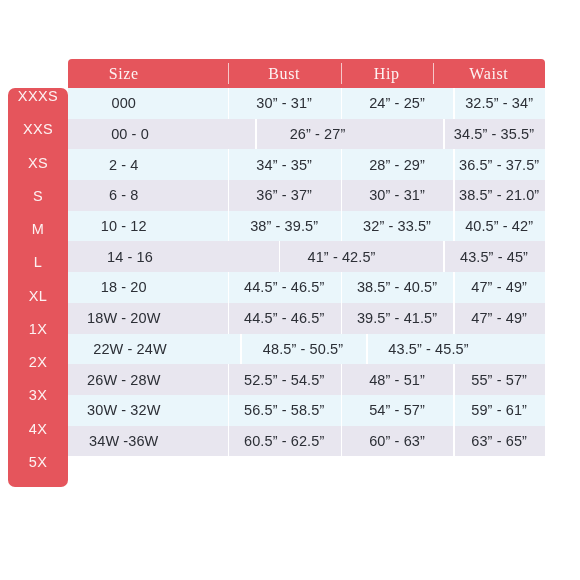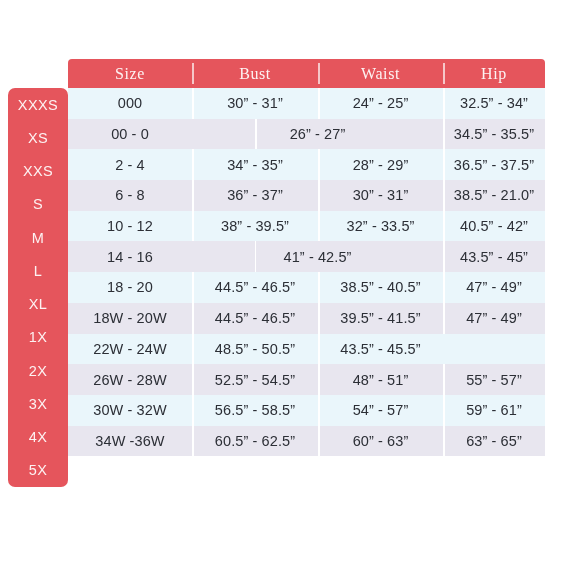--- a/index.html
+++ b/index.html
@@ -29,21 +29,20 @@
     height: 399px;
     background: #e5555c;
     border-radius: 7px;
     display: flex;
     flex-direction: column;
     overflow: hidden;
   }
   .rail-cell {
     flex: 1 1 0;
     display: flex;
-    align-items: center;
     justify-content: center;
     color: #fdf2f2;
     font-size: 14.5px;
     letter-spacing: 0.4px;
     font-family: "Liberation Sans", sans-serif;
   }
 
   
   #size-table {
     position: absolute;
@@ -104,38 +103,38 @@
     position: absolute;
     left: 0;
     top: 0;
     bottom: 0;
     width: 1.5px;
     background: #ffffff;
   }
 
   
   .c0 { width: 124px; }
-  .c1 { width: 126px; }
+  .c1 { width: 126px; margin-left: 48px; }
   .c2 { width: 125px; }
   .c3 { width: 102px; }
 </style>
 </head>
 <body>
 
 <div id="chart-wrap">
 
   <div id="size-rail">
     <div class="rail-cell">
         <span>XXXS</span>
       </div>
     <div class="rail-cell">
+        <span>XXS</span>
+      </div>
+    <div class="rail-cell">
         <span>XS</span>
-      </div>
-    <div class="rail-cell">
-        <span>XXS</span>
       </div>
     <div class="rail-cell">
         <span>S</span>
       </div>
     <div class="rail-cell">
         <span>M</span>
       </div>
     <div class="rail-cell">
         <span>L</span>
       </div>
@@ -157,22 +156,22 @@
     <div class="rail-cell">
         <span>5X</span>
       </div>
   </div>
 
   <div id="size-table">
 
     <div id="table-header">
       <div class="th c0">Size</div>
       <div class="th c1">Bust</div>
+      <div class="th c3">Hip</div>
       <div class="th c2">Waist</div>
-      <div class="th c3">Hip</div>
     </div>
 
     <div class="tbody">
 
       <div class="trow odd">
         <div class="td c0">000</div>
         <div class="td c1">30” - 31”</div>
         <div class="td c2">24” - 25”</div>
         <div class="td c3">32.5” - 34”</div>
       </div>

